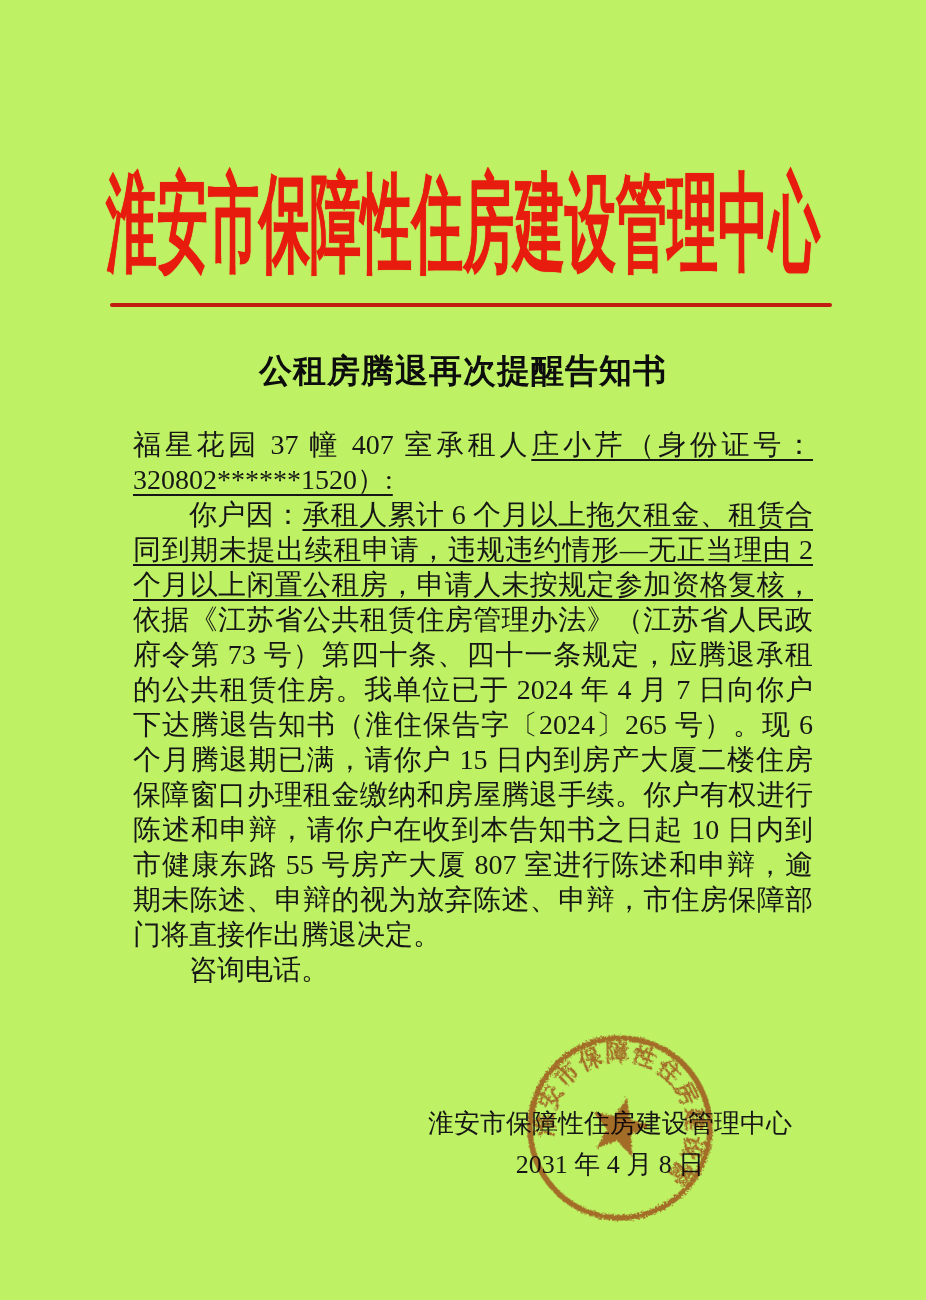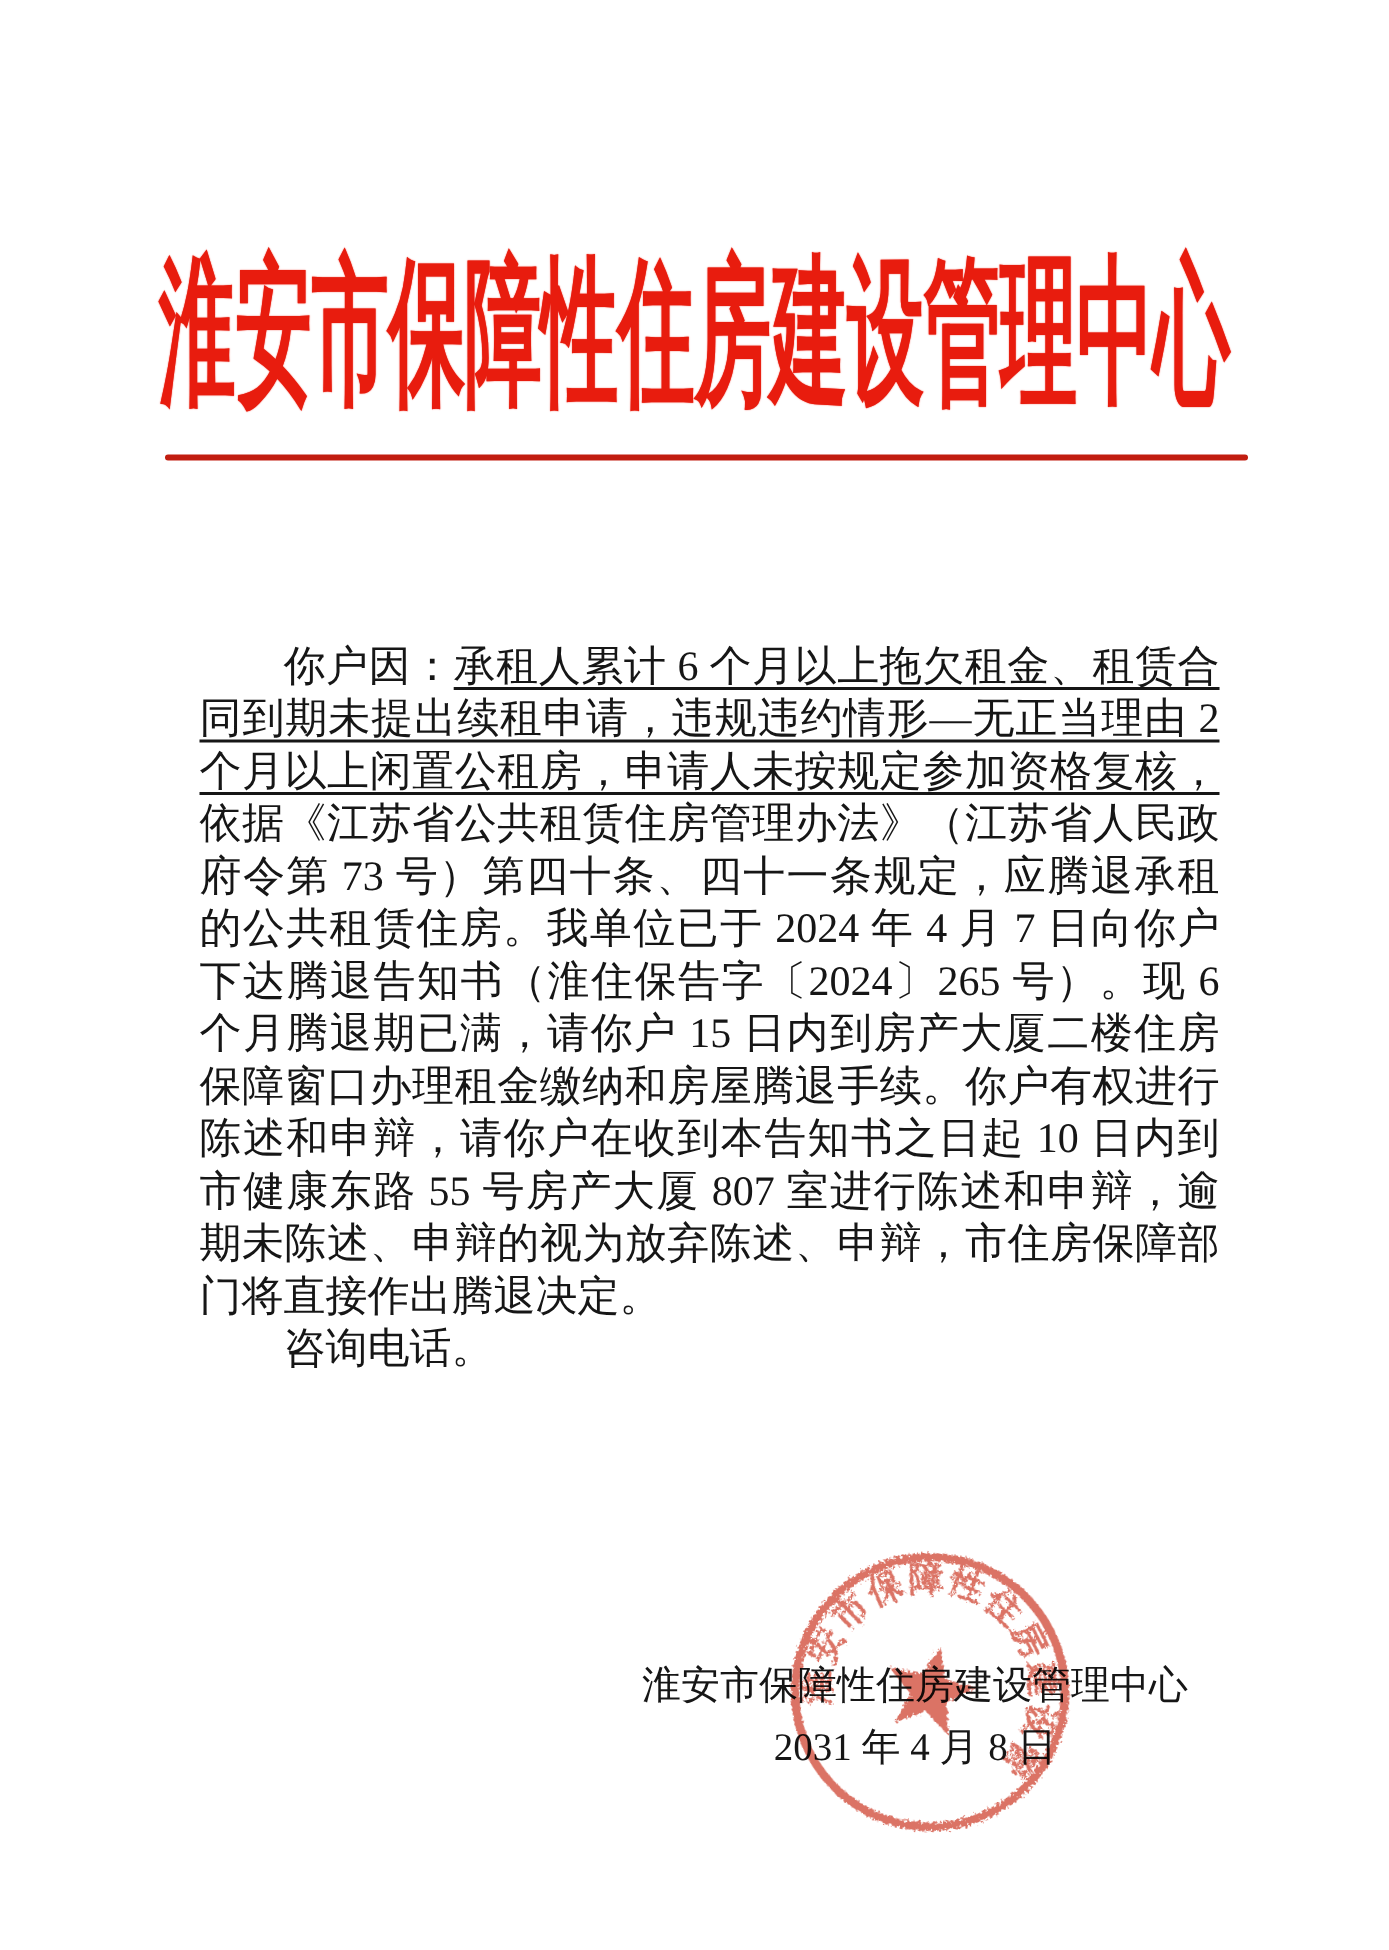--- a/index.html
+++ b/index.html
@@ -2,21 +2,21 @@
 <html lang="zh"><head>
 <meta charset="utf-8">
 <title>公租房腾退再次提醒告知书</title>
 <style>
   html, body { margin: 0; padding: 0; background: #e8e8e8; }
   .page {
     position: relative;
     width: 926px;
     height: 1300px;
     margin: 0 auto;
-    background: #ffffff;
+    background: #bef264;
     overflow: hidden;
     font-family: "Liberation Serif", "DejaVu Serif", serif;
     color: #141414;
   }
 
   
   .letterhead {
     position: absolute;
     top: 172px;
     left: 0;
@@ -106,22 +106,24 @@
 </head>
 <body>
 
 <div class="page">
 
   <div class="letterhead">
     <span class="letterhead-text">淮安市保障性住房建设管理中心</span>
   </div>
   <div class="red-rule"></div>
 
+  <h1 class="doc-title">公租房腾退再次提醒告知书</h1>
 
   <main class="body-text">
+    <p><span>福星花园 37 幢 407 室承租人</span><span class="u">庄小芹（身份证号：320802******1520）:</span></p>
 
     <p class="indent"><span>你户因：</span><span class="u">承租人累计 6 个月以上拖欠租金、租赁合同到期未提出续租申请，违规违约情形—无正当理由 2 个月以上闲置公租房，申请人未按规定参加资格复核，</span><span>依据《江苏省公共租赁住房管理办法》（江苏省人民政府令第 73 号）第四十条、四十一条规定，应腾退承租的公共租赁住房。我单位已于 2024 年 4 月 7 日向你户下达腾退告知书（淮住保告字〔2024〕265 号）。现 6 个月腾退期已满，请你户 15 日内到房产大厦二楼住房保障窗口办理租金缴纳和房屋腾退手续。你户有权进行陈述和申辩，请你户在收到本告知书之日起 10 日内到市健康东路 55 号房产大厦 807 室进行陈述和申辩，逾期未陈述、申辩的视为放弃陈述、申辩，市住房保障部门将直接作出腾退决定。</span></p>
 
 
     <p class="indent"><span>咨询电话。</span></p>
   </main>
 
   <div class="signature">
     <div>淮安市保障性住房建设管理中心</div>
     <div>2031 年 4 月 8 日</div>

